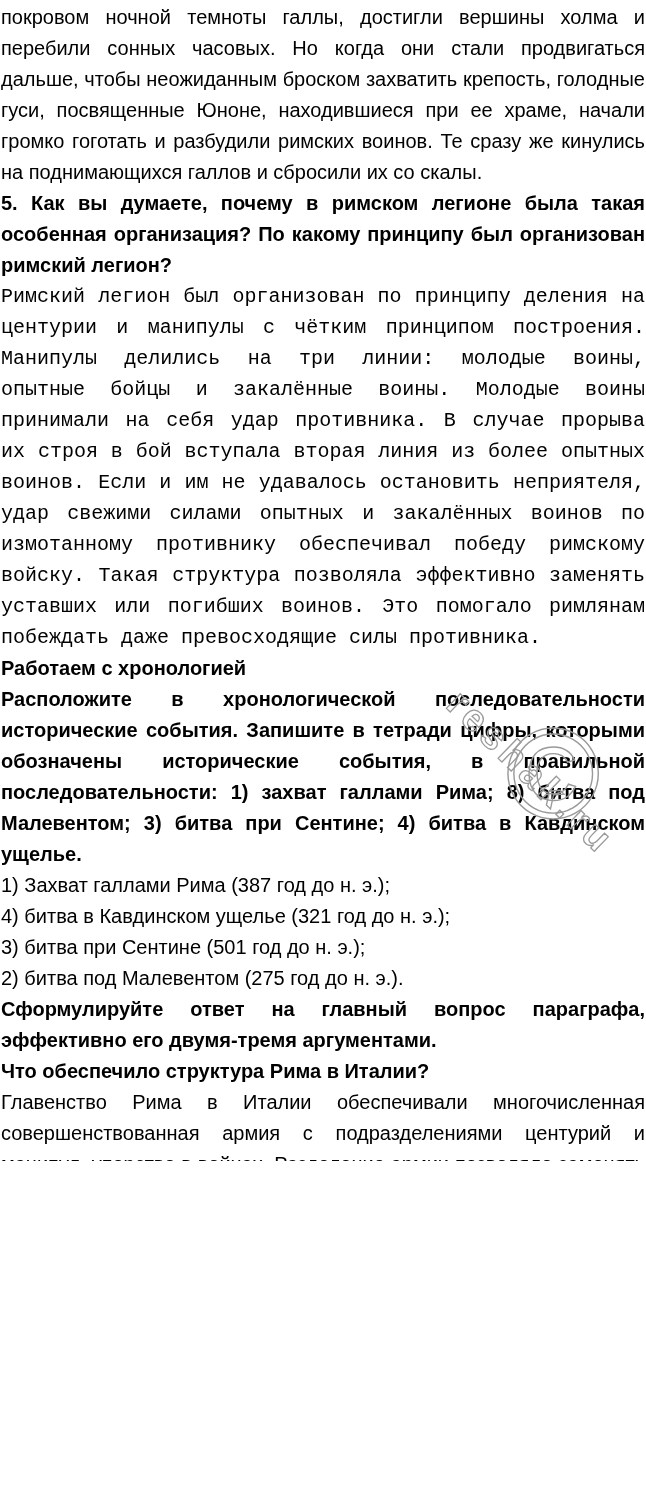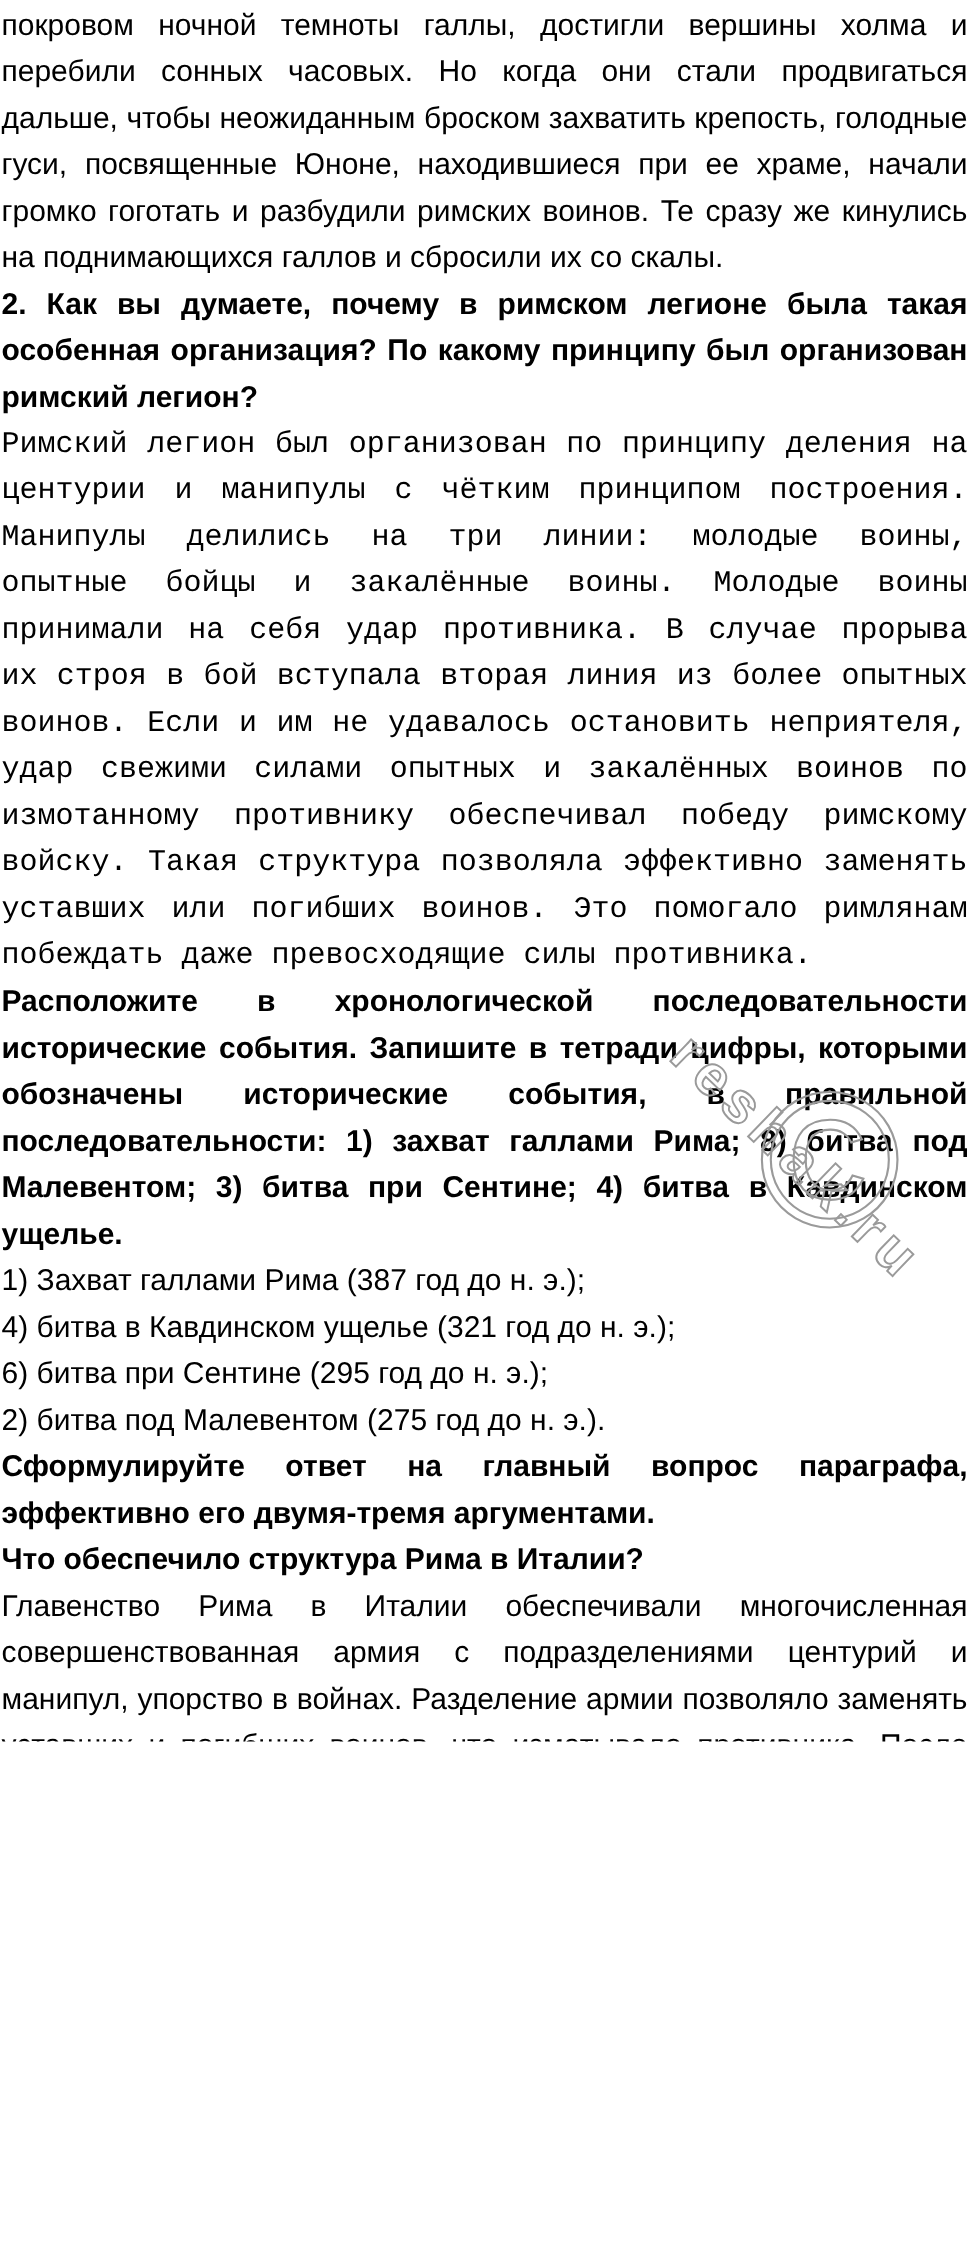--- a/index.html
+++ b/index.html
@@ -65,32 +65,33 @@
   .wm2 .wm-sym { left: 78px; top: 42px; font-size: 118px; }
 </style>
 </head>
 <body>
 
 <div class="doc">
   <div class="doc-inner">
 
     <p class="block">покровом ночной темноты галлы, достигли вершины холма и перебили сонных часовых. Но когда они стали продвигаться дальше, чтобы неожиданным броском захватить крепость, голодные гуси, посвященные Юноне, находившиеся при ее храме, начали громко гоготать и разбудили римских воинов. Те сразу же кинулись на поднимающихся галлов и сбросили их со скалы.</p>
 
-    <p class="block bold mt-7">2. Как вы думаете, почему в римском легионе была такая особенная организация? По какому принципу был организован римский легион?</p>
+    <p class="block bold mt-7">5. Как вы думаете, почему в римском легионе была такая особенная организация? По какому принципу был организован римский легион?</p>
 
     <p class="block mt-14">Римский легион был организован по принципу деления на центурии и манипулы с чётким принципом построения. Манипулы делились на три линии: молодые воины, опытные бойцы и закалённые воины. Молодые воины принимали на себя удар противника. В случае прорыва их строя в бой вступала вторая линия из более опытных воинов. Если и им не удавалось остановить неприятеля, удар свежими силами опытных и закалённых воинов по измотанному противнику обеспечивал победу римскому войску. Такая структура позволяла эффективно заменять уставших или погибших воинов. Это помогало римлянам побеждать даже превосходящие силы противника.</p>
 
+    <p class="block bold mt-57">Работаем с хронологией</p>
 
     <p class="block bold mt-9">Расположите в хронологической последовательности исторические события. Запишите в тетради цифры, которыми обозначены исторические события, в правильной последовательности: 1) захват галлами Рима; 8) битва под Малевентом; 3) битва при Сентине; 4) битва в Кавдинском ущелье.</p>
 
     <p class="block mt-9">1) Захват галлами Рима (387 год до н. э.);</p>
 
     <p class="block mt-21">4) битва в Кавдинском ущелье (321 год до н. э.);</p>
 
-    <p class="block mt-21">6) битва при Сентине (295 год до н. э.);</p>
+    <p class="block mt-21">3) битва при Сентине (501 год до н. э.);</p>
 
     <p class="block mt-21">2) битва под Малевентом (275 год до н. э.).</p>
 
     <p class="block bold mt-28">Сформулируйте ответ на главный вопрос параграфа, эффективно его двумя-тремя аргументами.</p>
 
     <p class="block bold mt-16">Что обеспечило структура Рима в Италии?</p>
 
     <p class="block mt-6">Главенство Рима в Италии обеспечивали многочисленная совершенствованная армия с подразделениями центурий и манипул, упорство в войнах. Разделение армии позволяло заменять уставших и погибших воинов, что изматывало противника. После поражений римляне не сдавались, наоборот, они извлекали урок и совершенствовали тактику ведения боя. Например, после позорного поражения в Кавдинском ущелье римляне решились на сражение с самнтимами при Сентине.</p>
 
   </div>

